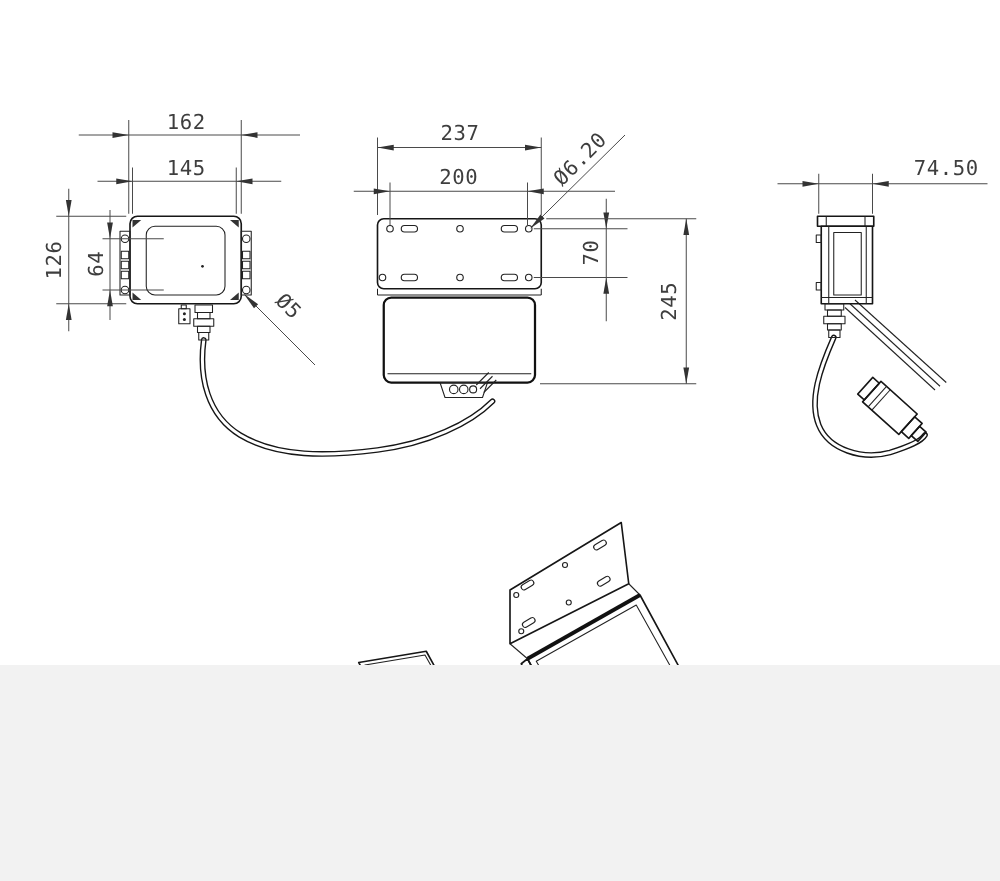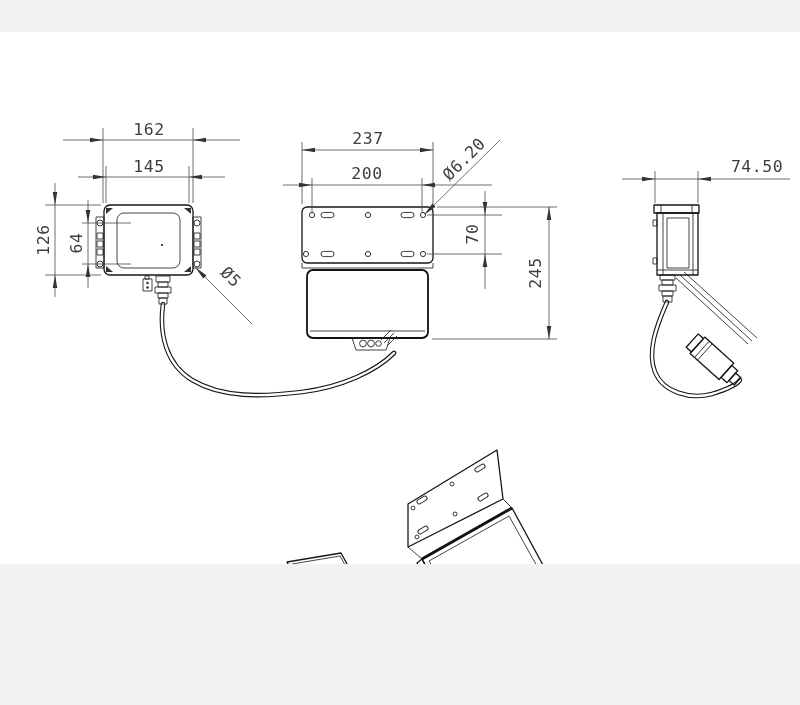--- a/index.html
+++ b/index.html
@@ -1,19 +1,18 @@
 <!DOCTYPE html>
 <html><head>
 <meta charset="utf-8">
 <style>
   html,body{margin:0;padding:0;background:#f2f2f2;}
   .sheet{
     width:800px;height:532px;background:#ffffff;position:relative;
     font-family:"DejaVu Sans Mono", monospace;
-    margin-top:32px;
   }
   svg{display:block;}
   text{
     font-family:"DejaVu Sans Mono", monospace;
     font-size:16.5px;
     fill:#3e3e3e;
     letter-spacing:0.5px;
   }
   .obj{stroke:#161616;fill:none;stroke-width:1.3;stroke-linejoin:round;stroke-linecap:round;}
   .obj-heavy{stroke:#111;fill:none;stroke-width:1.8;stroke-linejoin:round;}

